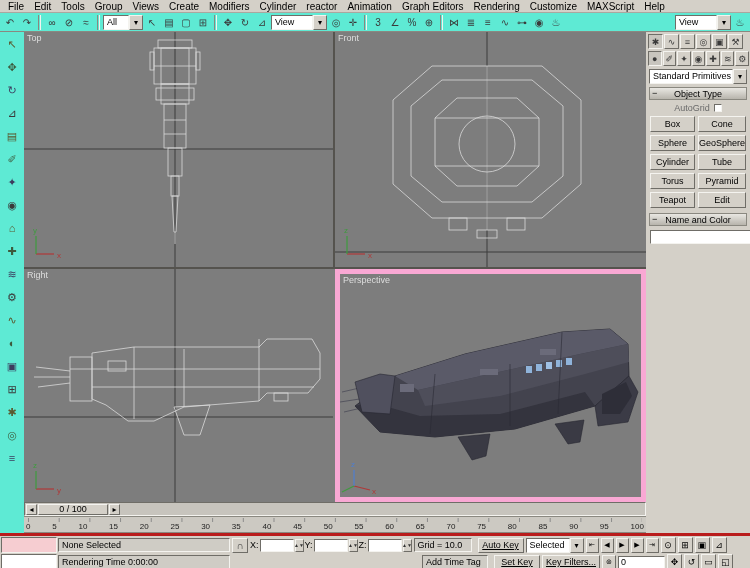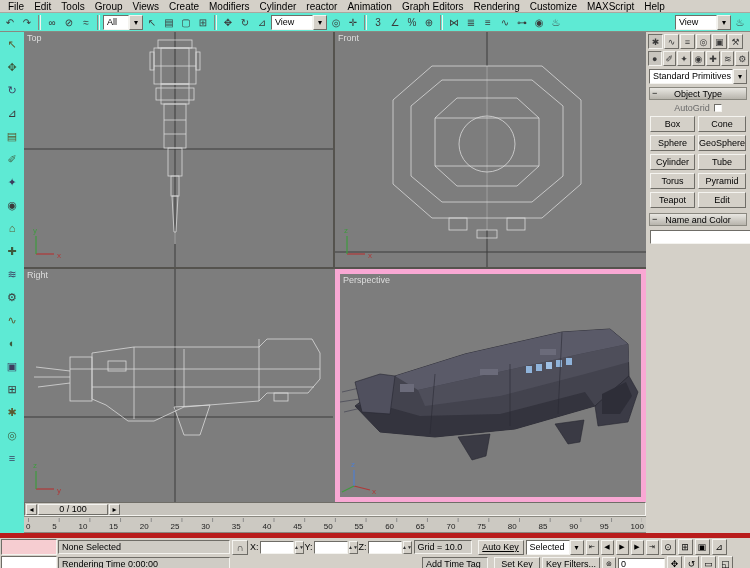--- a/index.html
+++ b/index.html
@@ -46,21 +46,21 @@
 .namerow{display:flex;align-items:center;gap:3px;padding:2px 3px;}
 .namerow input{flex:1;height:14px;border:1px solid;border-color:#6f6d67 #f4f3ef #f4f3ef #6f6d67;font-size:9px;padding:0 2px;}
 
 #timeslider{position:absolute;left:24px;top:502px;width:622px;height:14px;background:#c7c4bd;border:1px solid;border-color:#6f6d67 #f4f3ef #f4f3ef #6f6d67;display:flex;align-items:center;padding:0 1px;}
 .tsarrow{width:11px;height:11px;font-size:8px;}
 #tsbtn{width:70px;height:11px;font-size:9px;margin:0 1px;}
 #trackbar{position:absolute;left:24px;top:516px;width:622px;height:17px;background:#ccc9c2;border-top:1px solid #8a8880;border-bottom:1px solid #8a8880;}
 #trackbar .tickline{position:absolute;left:4px;right:4px;top:1px;height:4px;background-image:linear-gradient(90deg,#8a8a8a 1px,transparent 1px);background-size:calc(100%/20) 4px;}
 #trackbar .nums{position:absolute;left:2px;right:2px;bottom:1px;display:flex;justify-content:space-between;font-size:8px;color:#222;}
 
-#statusbar{position:absolute;left:0;top:533px;width:750px;height:35px;background:#d4d0c8;border-top:5px solid #b91c1c;}
+#statusbar{position:absolute;left:0;top:533px;width:750px;height:35px;background:#d4d0c8;border-top:3px solid #b91c1c;}
 .mini{position:absolute;left:1px;width:56px;height:16px;border:1px solid;border-color:#6f6d67 #f4f3ef #f4f3ef #6f6d67;}
 #mini-pink{top:1px;background:#f6cdd1;}
 #mini-white{top:18px;background:#ffffff;}
 .srow{position:absolute;left:58px;width:692px;height:16px;display:flex;align-items:center;gap:2px;}
 #srow1{top:1px;}
 #srow2{top:18px;}
 .sfield{height:14px;display:flex;align-items:center;}
 .xyz{display:flex;align-items:center;gap:1px;}
 .xyz input{width:34px;height:13px;border:1px solid;border-color:#6f6d67 #f4f3ef #f4f3ef #6f6d67;font-size:9px;padding:0 2px;}
 .spin{width:9px;height:13px;background:#d4d0c8;border:1px solid;border-color:#f4f3ef #6f6d67 #6f6d67 #f4f3ef;display:flex;flex-direction:column;align-items:center;justify-content:center;font-size:5px;line-height:4px;color:#333;}

